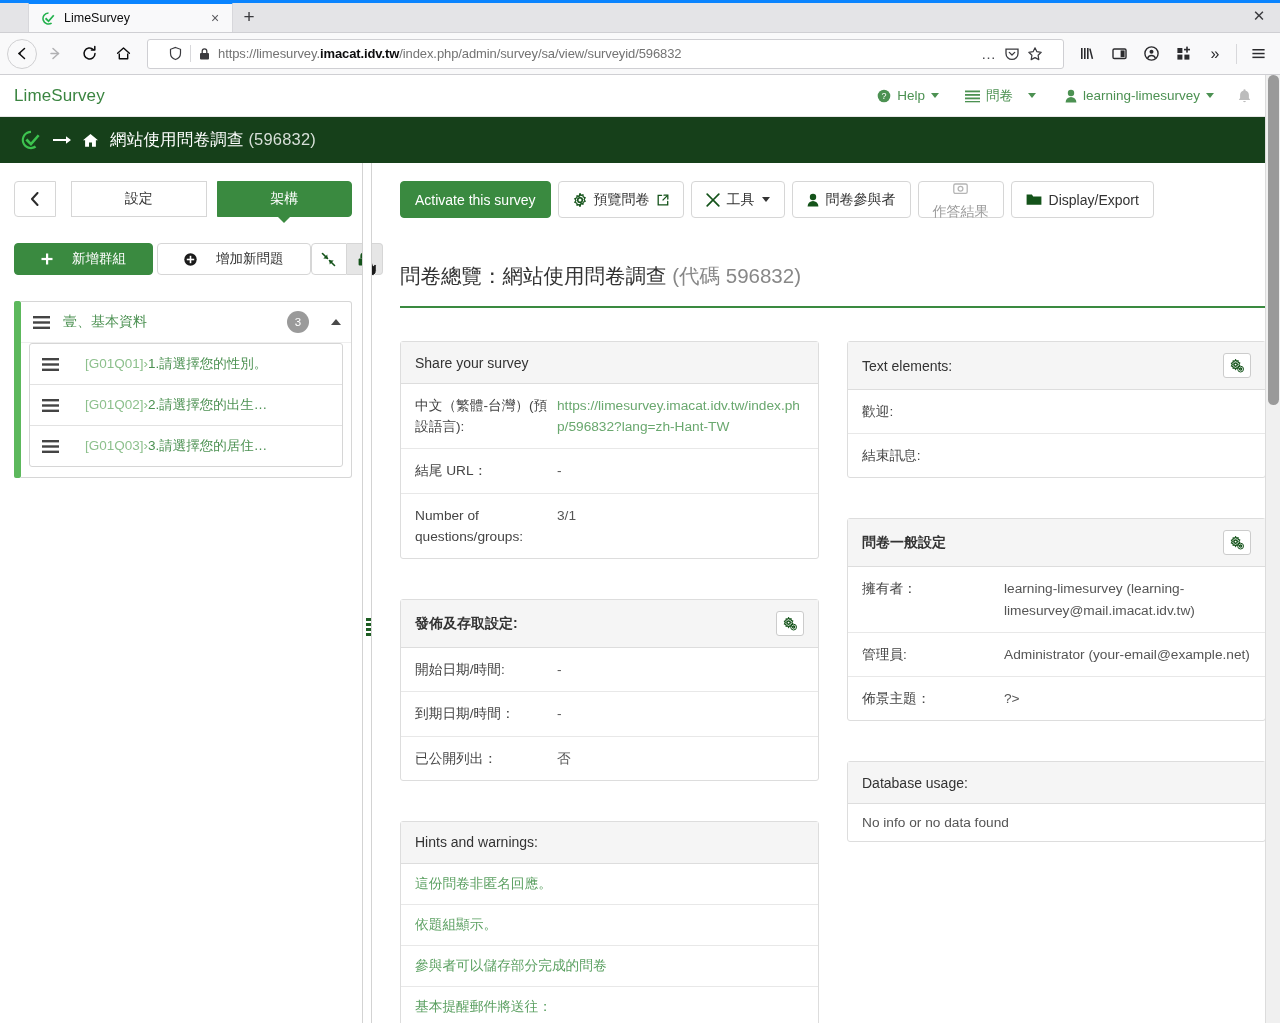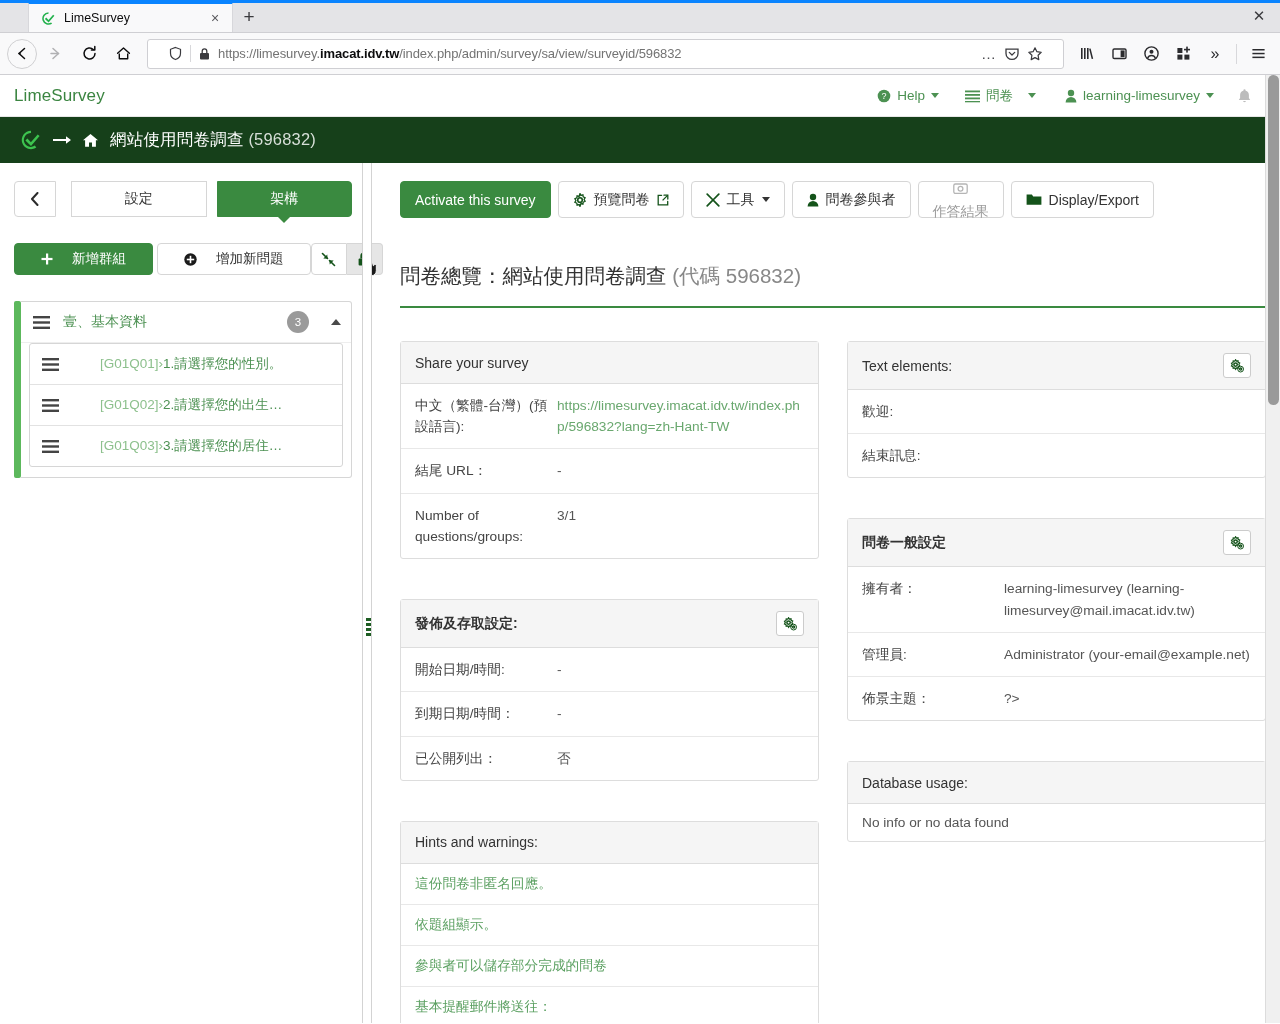--- a/index.html
+++ b/index.html
@@ -163,21 +163,21 @@
     color: #fff; font-size: 11.5px; display: flex; align-items: center;
     justify-content: center;
   }
   .caret-up-dark {
     width: 0; height: 0; border-left: 5px solid transparent;
     border-right: 5px solid transparent; border-bottom: 6px solid #4a4a4a;
     margin-left: 9px;
   }
   .q-list { margin: 0 8px 10px 8px; border: 1px solid #d6d6d6; border-radius: 3px; }
   .q-item {
-    display: flex; align-items: center; gap: 41px; padding: 11px 10px 11px 12px;
+    display: flex; align-items: center; gap: 26px; padding: 11px 10px 11px 12px;
     border-bottom: 1px solid #e2e2e2; font-size: 13.5px; color: #4c9152;
   }
   .q-item:last-child { border-bottom: none; }
   .q-code { color: #8dc08d; }
   .q-text { color: #4c9152; white-space: nowrap; overflow: hidden; text-overflow: ellipsis; }
 
   .splitter {
     width: 10px; flex: none; position: relative; background: #fff;
     border-left: 1px solid #d3d3d3; border-right: 1px solid #d3d3d3;
   }

